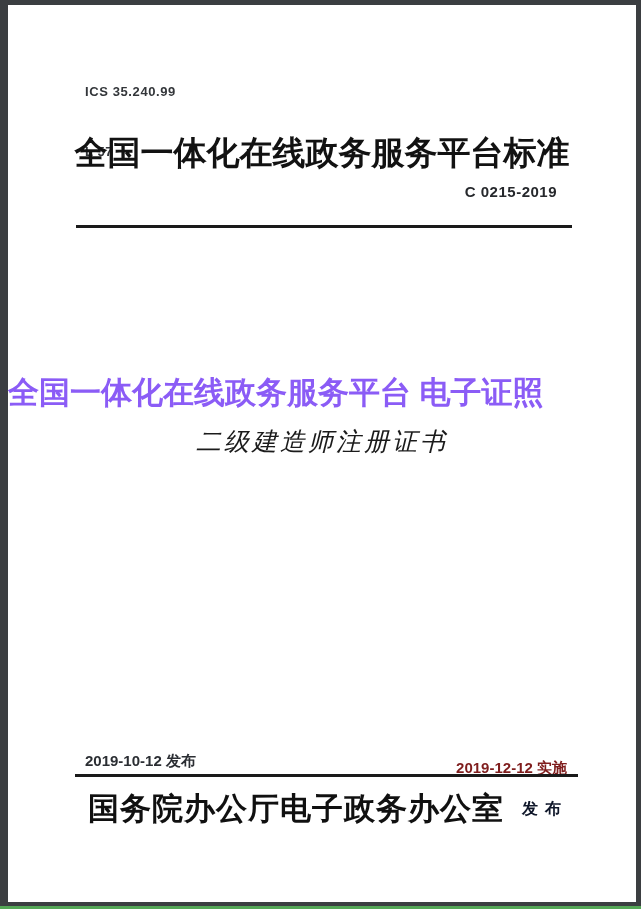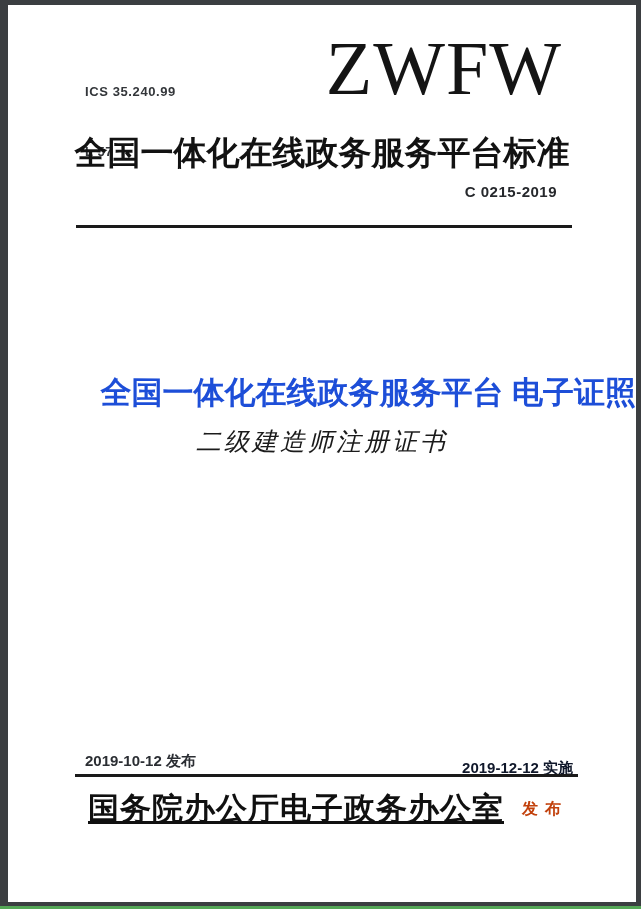--- a/index.html
+++ b/index.html
@@ -71,24 +71,24 @@
     position: absolute;
     height: 2.5px;
     background: #1a1a1a;
   }
   .rule-top   { left: 68px; width: 496px; top: 220px; }
   .rule-bottom{ left: 67px; width: 503px; top: 769px; }
 
   .platform-title {
     position: absolute;
     left: 0; right: 0; top: 367px;
-    text-align: right;
+    text-align: left;
     font-size: 31px;
     font-weight: 700;
-    color: #1d4ed8;
+    color: #8b5cf6;
     white-space: nowrap;
   }
   .certificate-title {
     position: absolute;
     left: 0; right: 0; top: 420px;
     text-align: center;
     font-family: "Liberation Serif", "DejaVu Serif", serif;
     font-style: italic;              
     font-size: 25px;
     font-weight: 400;
@@ -98,57 +98,55 @@
   }
   .release-date {
     position: absolute;
     left: 77px; top: 747px;
     font-size: 15px;
     font-weight: 700;
     color: #2b2e33;
   }
   .implementation-date {
     position: absolute;
-    right: 63px; top: 754px;
+    right: 69px; top: 754px;
     font-size: 15px;
     font-weight: 700;
-    color: #0f172a;
+    color: #7f1d1d;
   }
   .issuing-authority {
     position: absolute;
     left: 80px; top: 783px;
     font-size: 31px;
     font-weight: 700;
     letter-spacing: 1px;
     color: #101010;
     white-space: nowrap;
-    text-decoration: underline;
   }
   .issued-by-label {
     position: absolute;
     left: 514px; top: 794px;
     font-size: 16px;
     font-weight: 700;
     letter-spacing: 7px;
-    color: #c2410c;
+    color: #0f172a;
     white-space: nowrap;
   }
 </style>
 </head>
 <body>
 
 <div class="canvas">
   <div class="page">
 
     <div class="ics-block">
       <div>ICS 35.240.99</div>
       <div>L 57</div>
     </div>
 
-    <div class="logo">ZWFW</div>
 
     <div class="standard-title">全国一体化在线政务服务平台标准</div>
 
     <div class="doc-number">C 0215-2019</div>
 
     <div class="rule rule-top"></div>
 
     <div class="platform-title">全国一体化在线政务服务平台 电子证照</div>
 
     <div class="certificate-title">二级建造师注册证书</div>

